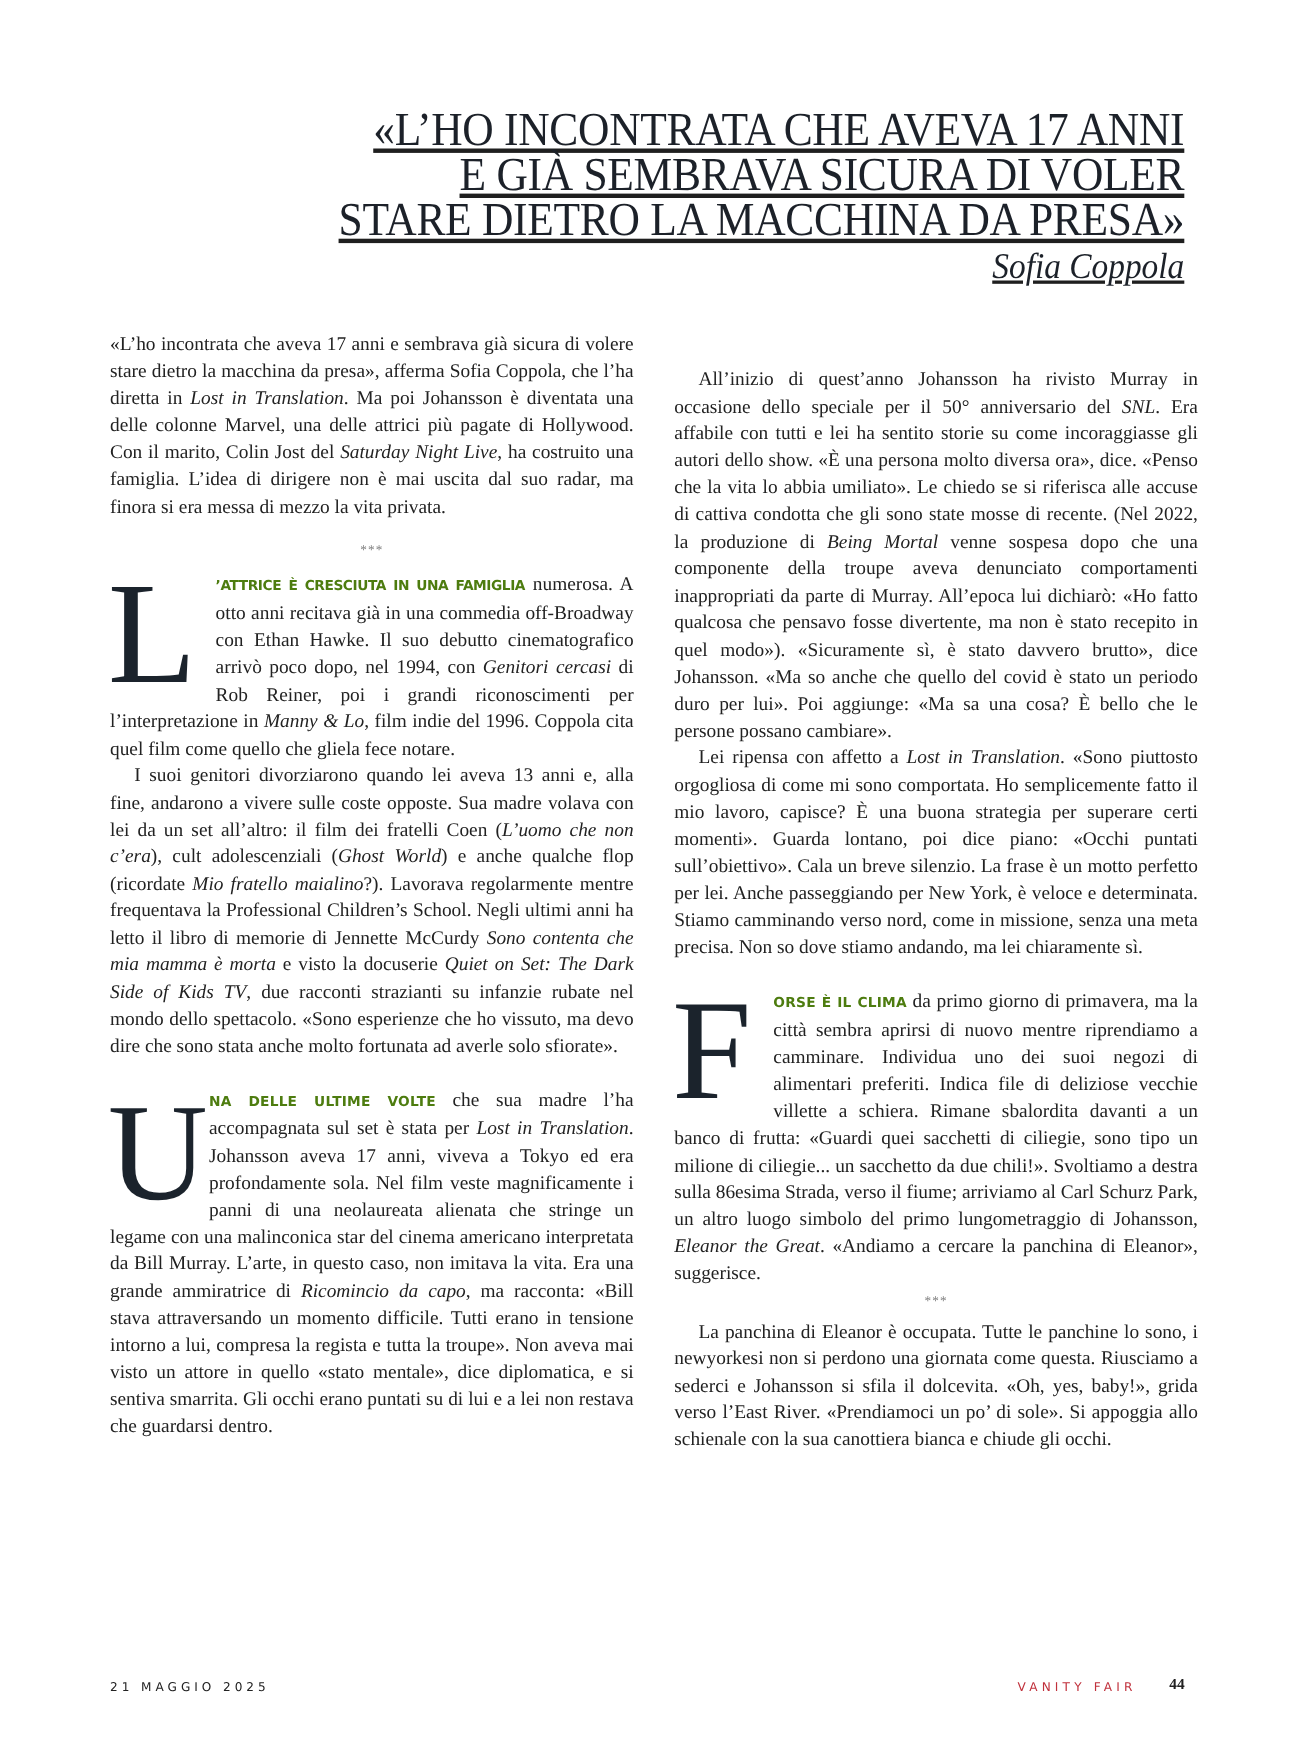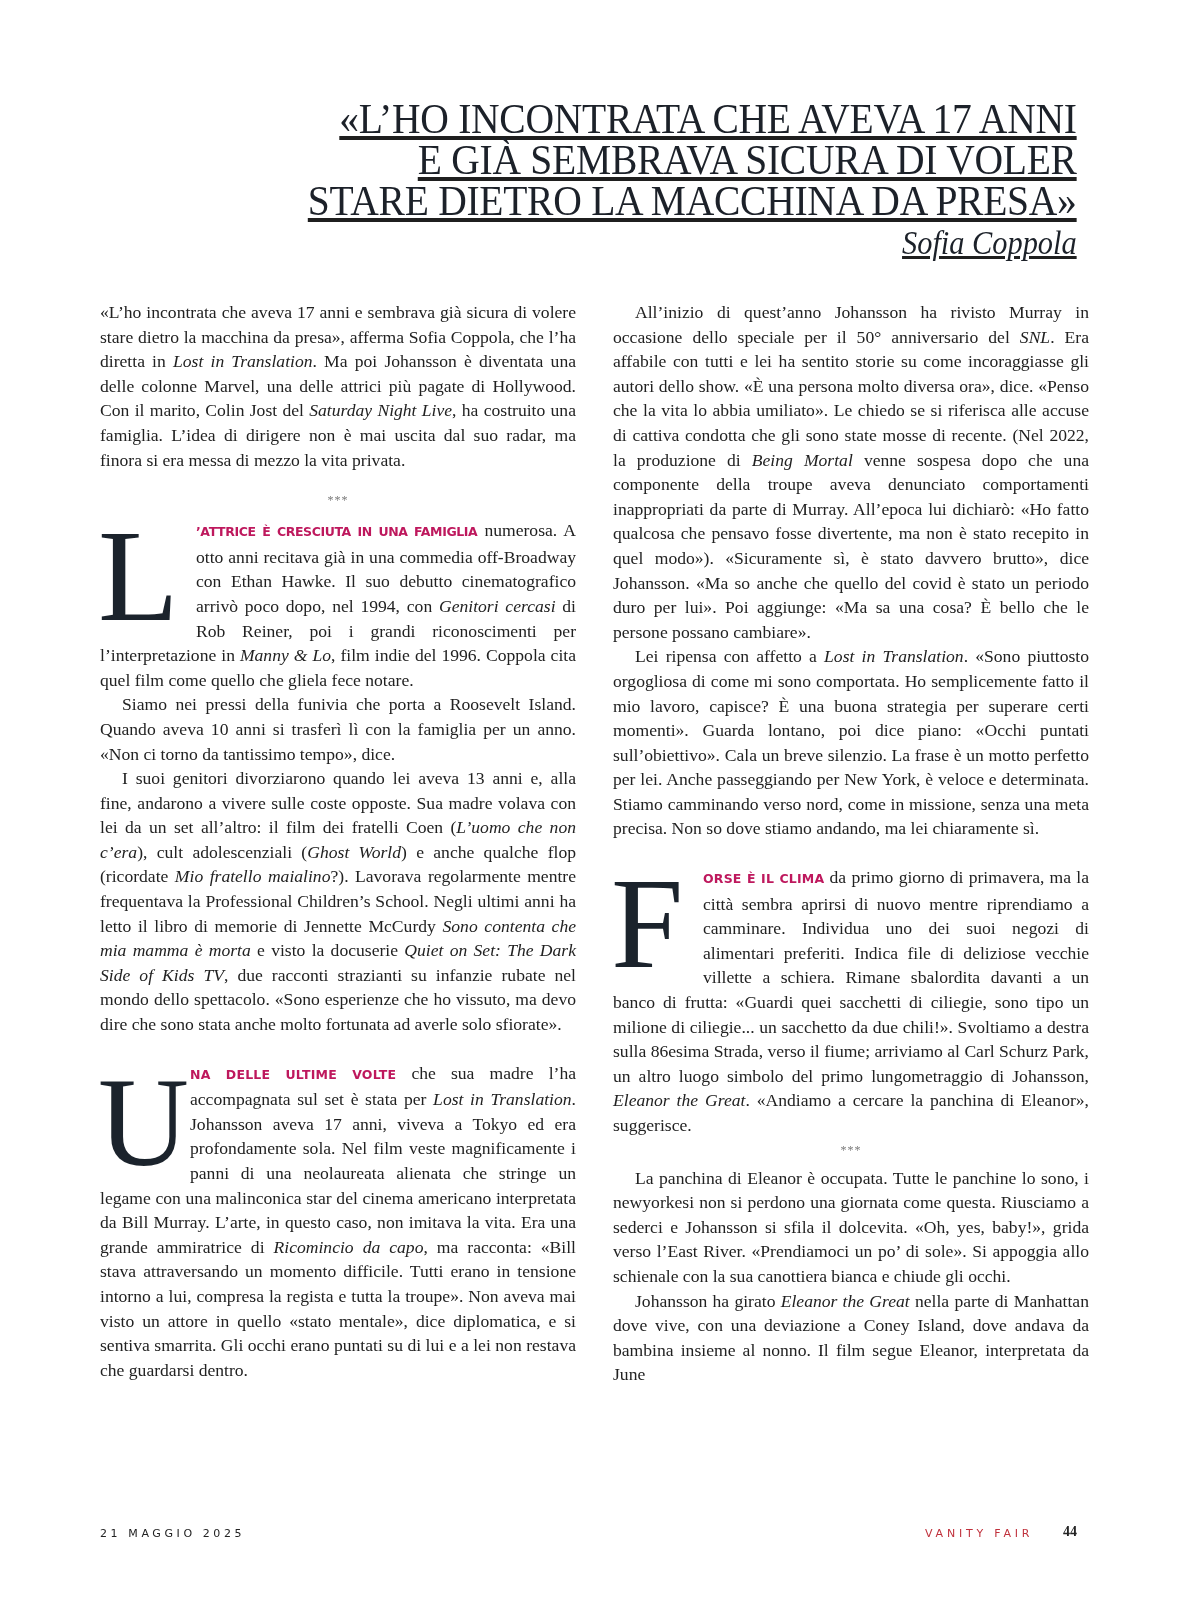--- a/index.html
+++ b/index.html
@@ -3,34 +3,34 @@
 <meta charset="utf-8">
 <style>
   html, body { margin: 0; padding: 0; background: #ffffff; }
   body { width: 1179px; height: 1600px; position: relative; overflow: hidden; color: #1f1f1f; font-family: "Liberation Serif", serif; }
   .headline { position: absolute; left: 60px; top: 98px; width: 1059px; text-align: right; text-decoration: underline; }
   .headline-quote { font-family: "Liberation Serif", serif; font-size: 43px; line-height: 41px; letter-spacing: -0.3px; color: #1c2129; transform: scaleX(0.92); transform-origin: center top; margin: 0; font-weight: normal; text-transform: uppercase; }
   .headline-author { font-family: "Liberation Serif", serif; font-style: italic; font-size: 33px; line-height: 40px; margin-top: 2px; color: #1c2129; transform: scaleX(0.92); }
 
   .col { position: absolute; top: 300px; width: 476px; font-size: 17.6px; line-height: 24.6px; text-align: justify; hyphens: manual; color: #222; }
   .col-left { left: 100px; }
-  .col-right { left: 613px; }
+  .col-right { left: 613px; margin-top: 32px; }
   .col p { margin: 0; }
   .col p.indent { text-indent: 22px; }
   .col em { font-style: italic; }
   .sep { text-align: center; color: #777; font-size: 12px; letter-spacing: 1px; line-height: 24px; }
   .gap-sep { margin-top: 16px !important; margin-bottom: 6px; }
   .gap-sep-sm { margin-top: 0; margin-bottom: 4px; }
 
   .dropcap-block { margin-top: 2px; }
   .dropcap { float: left; font-family: "Liberation Serif", serif; color: #1b232c; font-size: 130px; line-height: 104px; height: 106px; margin: 6px 10px 0 -2px; }
   .dropcap-L { width: 88px; font-size: 132px; }
   .dropcap-U { width: 82px; font-size: 126px; line-height: 112px; }
   .dropcap-F { width: 82px; }
-  .lead { font-family: "DejaVu Sans", sans-serif; font-weight: bold; font-size: 12.5px; letter-spacing: 0.2px; text-transform: uppercase; color: #be185d; }
+  .lead { font-family: "DejaVu Sans", sans-serif; font-weight: bold; font-size: 12.5px; letter-spacing: 0.2px; text-transform: uppercase; color: #4d7c0f; }
   .lead-tight { letter-spacing: -0.4px; }
 
   .footer-date { position: absolute; left: 100px; top: 1527px; font-family: "DejaVu Sans", sans-serif; font-weight: normal; font-size: 11px; letter-spacing: 3.6px; color: #222; }
   .footer-brand { position: absolute; left: 925px; top: 1527px; font-family: "DejaVu Sans", sans-serif; font-weight: normal; font-size: 11px; letter-spacing: 3.8px; color: #c0313c; }
   .footer-page { position: absolute; left: 1063px; top: 1524px; font-family: "Liberation Serif", serif; font-weight: bold; font-size: 14px; color: #222; }
 </style>
 </head>
 <body>
 
 <div class="headline">
@@ -42,35 +42,33 @@
   <div class="headline-author">Sofia Coppola</div>
 </div>
 
 <div class="col col-left">
   <p>«L’ho incontrata che aveva 17 anni e sembrava già sicu­ra di volere stare dietro la macchina da presa», afferma Sofia Coppola, che l’ha diretta in <em>Lost in Translation</em>. Ma poi Johansson è diventata una delle colonne Marvel, una delle attrici più pagate di Hollywood. Con il marito, Co­lin Jost del <em>Saturday Night Live</em>, ha costruito una fami­glia. L’idea di dirigere non è mai uscita dal suo radar, ma finora si era messa di mezzo la vita privata.</p>
   <div class="sep gap-sep">***</div>
   <div class="dropcap-block">
     <span class="dropcap dropcap-L">L</span>
     <p><span class="lead lead-tight">’attrice è cresciuta in una famiglia</span><span> nume­rosa. A otto anni recitava già in una comme­dia off-Broadway con Ethan Hawke. Il suo debutto cinematografico arrivò poco dopo, nel 1994, con <em>Genitori cercasi</em> di Rob Rei­ner, poi i grandi riconoscimenti per l’interpretazione in <em>Manny &amp; Lo</em>, film indie del 1996. Coppola cita quel film come quello che gliela fece notare.</span></p>
   </div>
-  <p class="indent">Siamo nei pressi della funivia che porta a Roosevelt Island. Quando aveva 10 anni si trasferì lì con la famiglia per un anno. «Non ci torno da tantissimo tempo», dice.</p>
   <p class="indent">I suoi genitori divorziarono quando lei aveva 13 anni e, alla fine, andarono a vivere sulle coste opposte. Sua madre volava con lei da un set all’altro: il film dei fratelli Coen (<em>L’uomo che non c’era</em>), cult adolescenziali (<em>Ghost World</em>) e anche qualche flop (ricordate <em>Mio fratello ma­ialino</em>?). Lavorava regolarmente mentre frequentava la Professional Children’s School. Negli ultimi anni ha letto il libro di memorie di Jennette McCurdy <em>Sono contenta che mia mamma è morta</em> e visto la docuserie <em>Quiet on Set: The Dark Side of Kids TV</em>, due racconti strazianti su infanzie rubate nel mondo dello spettacolo. «Sono espe­rienze che ho vissuto, ma devo dire che sono stata anche molto fortunata ad averle solo sfiorate».</p>
   <div class="dropcap-block" style="margin-top:24px">
     <span class="dropcap dropcap-U">U</span>
     <p><span class="lead">na delle ultime volte</span><span> che sua madre l’ha accompagnata sul set è stata per <em>Lost in Translation</em>. Johansson aveva 17 anni, vi­veva a Tokyo ed era profondamente sola. Nel film veste magnificamente i panni di una neolaureata alienata che stringe un legame con una malinconica star del cinema americano interpretata da Bill Murray. L’arte, in questo caso, non imitava la vita. Era una grande ammiratrice di <em>Ricomincio da capo</em>, ma racconta: «Bill stava attraversando un momento diffi­cile. Tutti erano in tensione intorno a lui, compresa la regista e tutta la troupe». Non aveva mai visto un attore in quello «stato mentale», dice diplomatica, e si sentiva smarrita. Gli occhi erano puntati su di lui e a lei non restava che guardarsi dentro.</span></p>
   </div>
 </div>
 
 <div class="col col-right">
   <p class="indent">All’inizio di quest’anno Johansson ha rivisto Murray in occasione dello speciale per il 50° anniversario del <em>SNL</em>. Era affabile con tutti e lei ha sentito storie su come incoraggiasse gli autori dello show. «È una perso­na molto diversa ora», dice. «Penso che la vita lo abbia umiliato». Le chiedo se si riferisca alle accuse di cattiva condotta che gli sono state mosse di recente. (Nel 2022, la produzione di <em>Being Mortal</em> venne sospesa dopo che una componente della troupe aveva denunciato compor­tamenti inappropriati da parte di Murray. All’epoca lui dichiarò: «Ho fatto qualcosa che pensavo fosse diverten­te, ma non è stato recepito in quel modo»). «Sicuramente sì, è stato davvero brutto», dice Johansson. «Ma so anche che quello del covid è stato un periodo duro per lui». Poi aggiunge: «Ma sa una cosa? È bello che le persone pos­sano cambiare».</p>
   <p class="indent">Lei ripensa con affetto a <em>Lost in Translation</em>. «Sono piuttosto orgogliosa di come mi sono comportata. Ho semplicemente fatto il mio lavoro, capisce? È una buona strategia per superare certi momenti». Guarda lontano, poi dice piano: «Occhi puntati sull’obiettivo». Cala un breve silenzio. La frase è un motto perfetto per lei. An­che passeggiando per New York, è veloce e determinata. Stiamo camminando verso nord, come in missione, senza una meta precisa. Non so dove stiamo andando, ma lei chiaramente sì.</p>
   <div class="dropcap-block" style="margin-top:24px">
     <span class="dropcap dropcap-F">F</span>
     <p><span class="lead">orse è il clima</span><span> da primo giorno di primave­ra, ma la città sembra aprirsi di nuovo mentre riprendiamo a camminare. Individua uno dei suoi negozi di alimentari preferiti. Indica file di deliziose vecchie villette a schiera. Rima­ne sbalordita davanti a un banco di frutta: «Guardi quei sacchetti di ciliegie, sono tipo un milione di ciliegie... un sacchetto da due chili!». Svoltiamo a destra sulla 86esima Strada, verso il fiume; arriviamo al Carl Schurz Park, un altro luogo simbolo del primo lungometraggio di Johans­son, <em>Eleanor the Great</em>. «Andiamo a cercare la panchina di Eleanor», suggerisce.</span></p>
   </div>
   <div class="sep gap-sep-sm">***</div>
   <p class="indent">La panchina di Eleanor è occupata. Tutte le panchine lo sono, i newyorkesi non si perdono una giornata come questa. Riusciamo a sederci e Johansson si sfila il dolce­vita. «Oh, yes, baby!», grida verso l’East River. «Prendia­moci un po’ di sole». Si appoggia allo schienale con la sua canottiera bianca e chiude gli occhi.</p>
-  <p class="indent">Johansson ha girato <em>Eleanor the Great</em> nella par­te di Manhattan dove vive, con una deviazione a Coney Island, dove andava da bambina insieme al nonno. Il film segue Eleanor, interpretata da June</p>
 </div>
 
 <div class="footer-date">21 MAGGIO 2025</div>
 <div class="footer-brand">VANITY FAIR</div>
 <div class="footer-page">44</div>
 
 </body></html>

